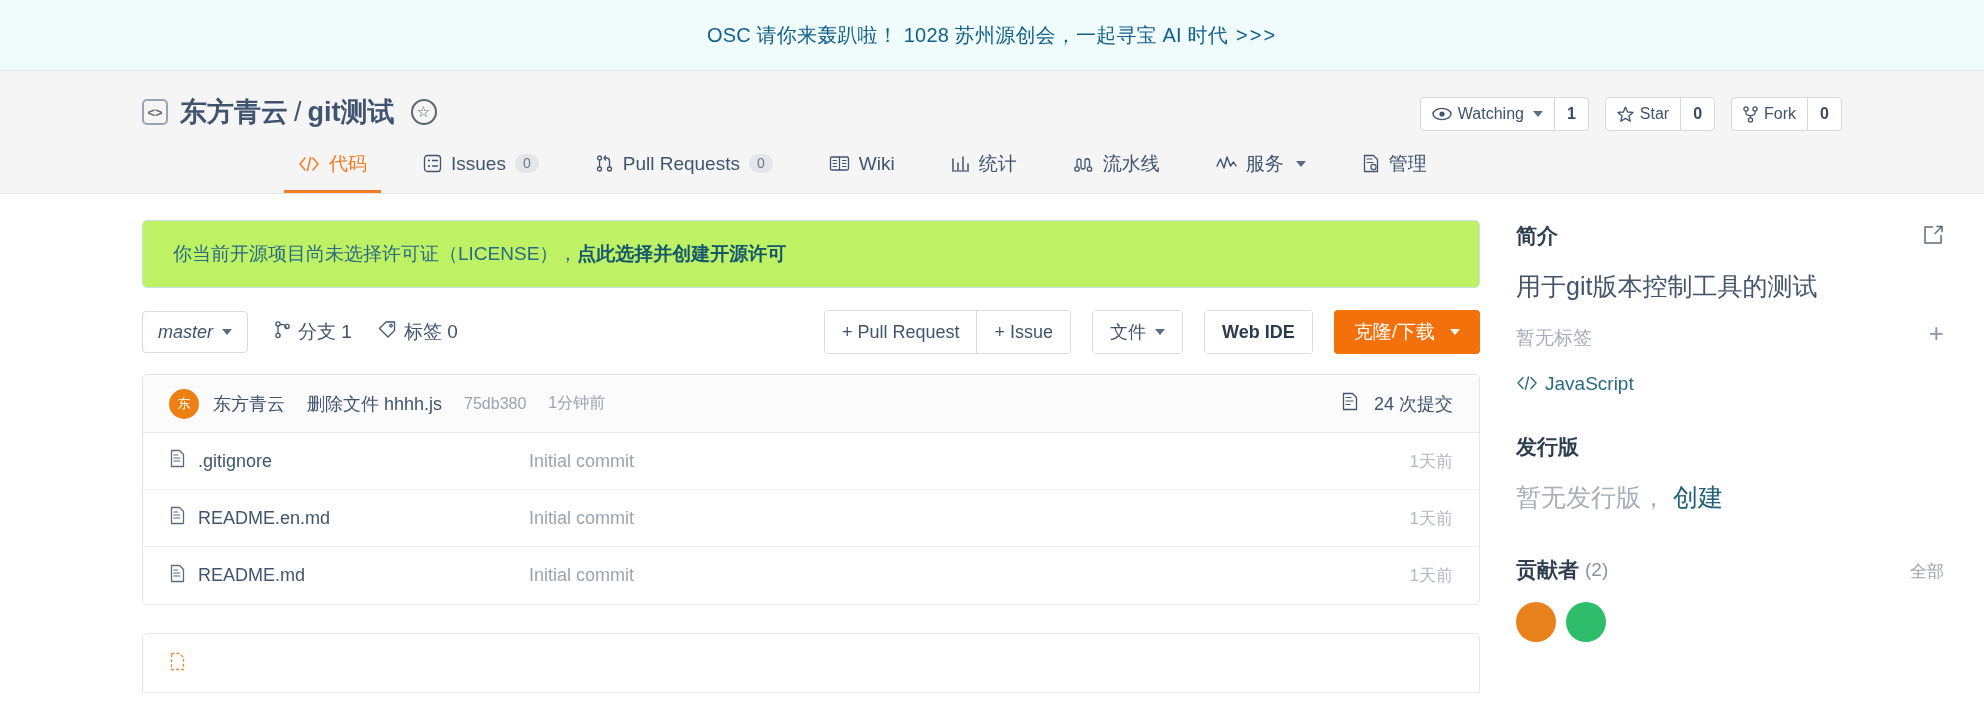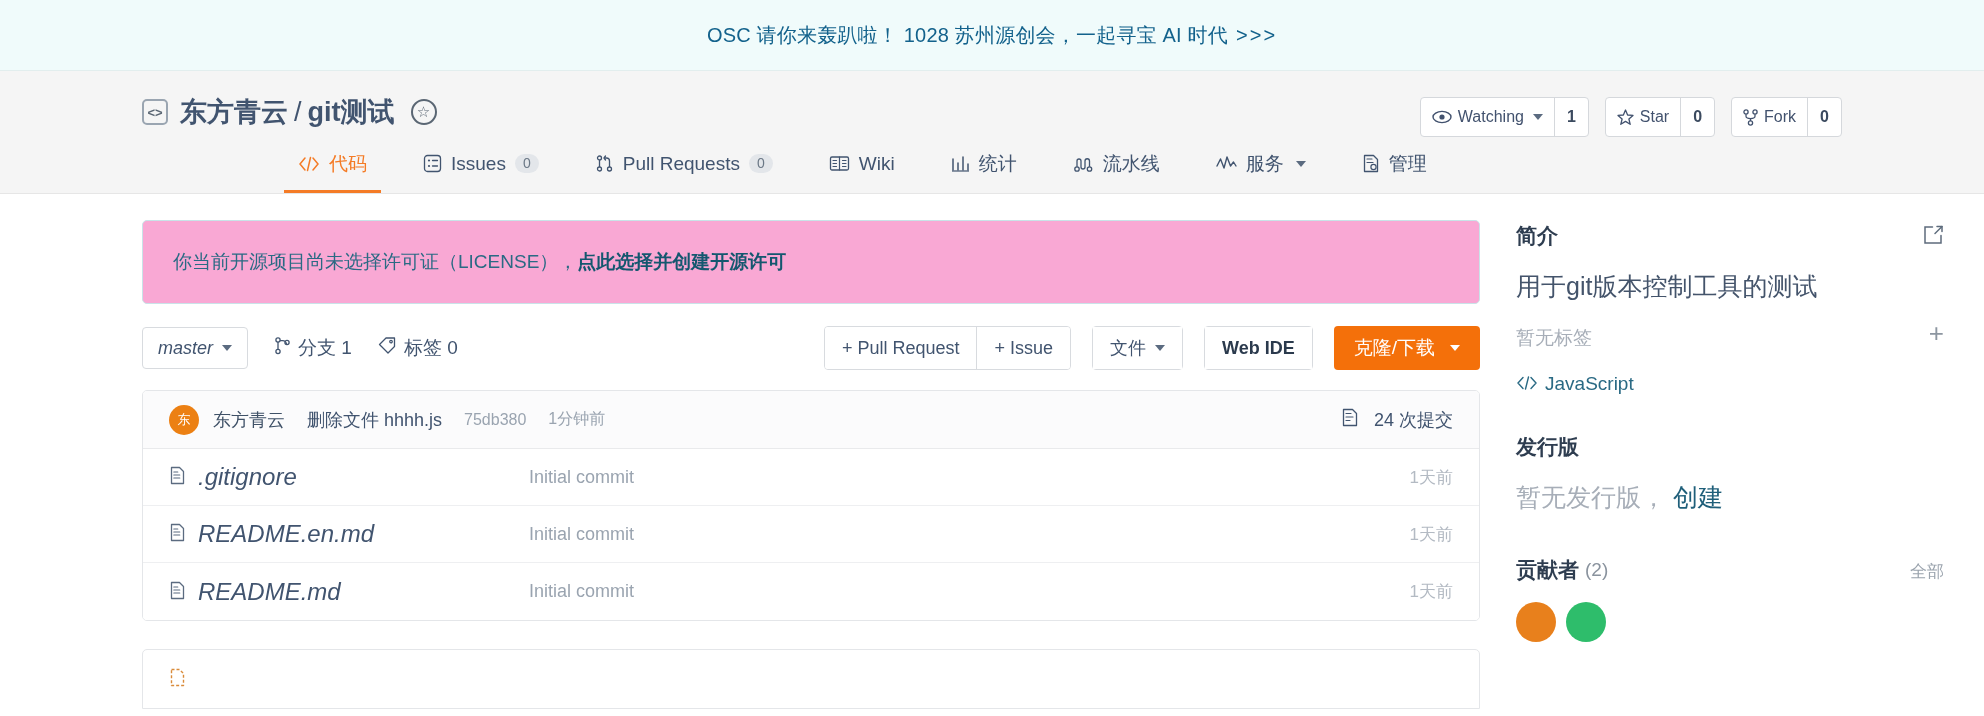--- a/index.html
+++ b/index.html
@@ -75,21 +75,21 @@
     top: 26px;
     display: flex;
     gap: 16px;
   }
   .btn-group {
     display: flex;
     border: 1px solid #d5d8dc;
     border-radius: 4px;
     background: #fff;
     overflow: hidden;
-    height: 40px;
+    height: 34px;
   }
   .btn-group .seg {
     display: flex; align-items: center;
     padding: 0 11px;
     font-size: 16px;
     color: #42526e;
     white-space: nowrap;
     gap: 6px;
   }
   .btn-group .seg.count {
@@ -145,24 +145,24 @@
     padding: 0 142px;
     gap: 36px;
     align-items: flex-start;
   }
   .main-col { width: 1338px; flex: 0 0 1338px; }
   .side-col { width: 428px; flex: 0 0 428px; padding-top: 28px; }
 
   
   .license-box {
     margin-top: 26px;
-    background: #f9a8d4;
+    background: #bef264;
     border: 1px solid #c9e3e8;
     border-radius: 5px;
-    height: 84px;
+    height: 68px;
     display: flex;
     align-items: center;
     padding: 0 30px;
     font-size: 19px;
     color: #2a6a84;
   }
   .license-link { font-weight: bold; color: #14576f; cursor: pointer; }
 
   
   .toolbar {
@@ -271,21 +271,21 @@
     align-items: center;
     height: 57px;
     border-bottom: 1px solid #eeeff1;
     padding: 0 26px;
     background: #fff;
   }
   .file-row:last-child { border-bottom: none; }
   .file-name {
     display: flex; align-items: center; gap: 12px;
     width: 360px; flex: 0 0 360px;
-    font-size: 24px; color: #41546f; cursor: pointer; font-style: italic;
+    font-size: 18px; color: #41546f; cursor: pointer;
   }
   .file-commit { flex: 1 1 auto; font-size: 18px; color: #9aa4b0; }
   .file-time { font-size: 17px; color: #b3bac3; text-align: right; white-space: nowrap; }
 
   
   .readme-panel {
     margin-top: 28px;
     border: 1px solid #e4e6e9;
     border-top-left-radius: 5px;
     border-top-right-radius: 5px;

